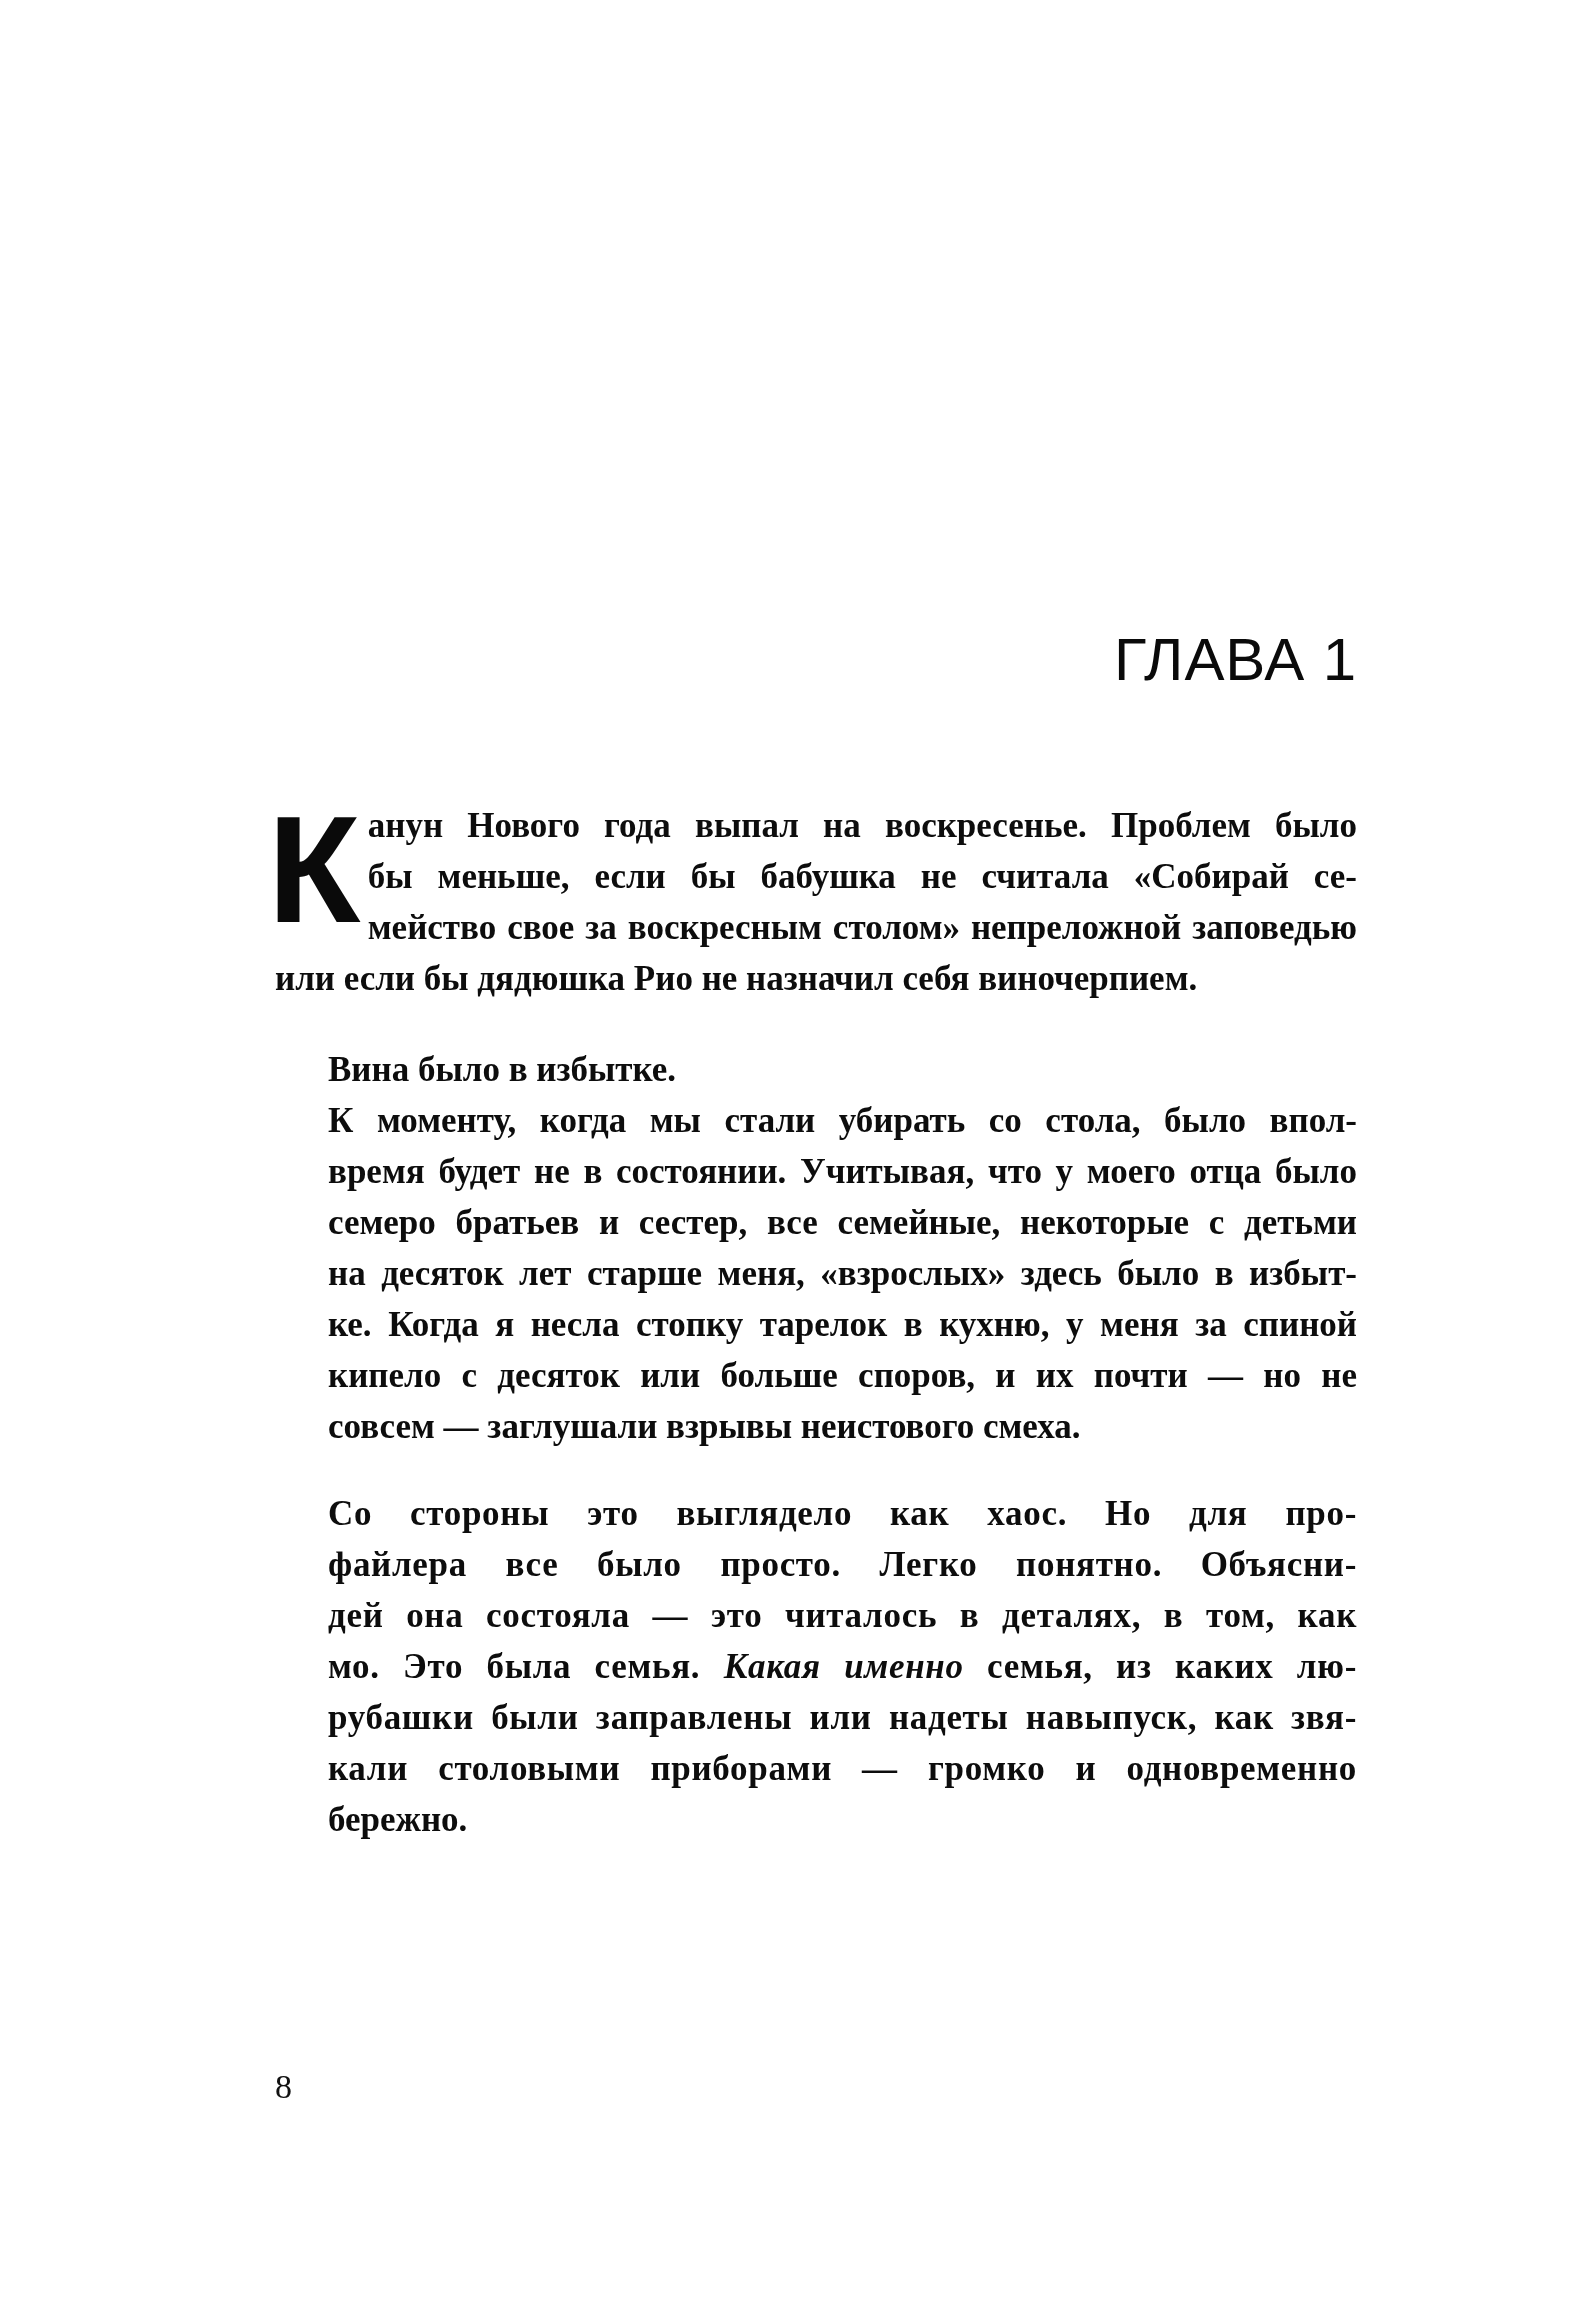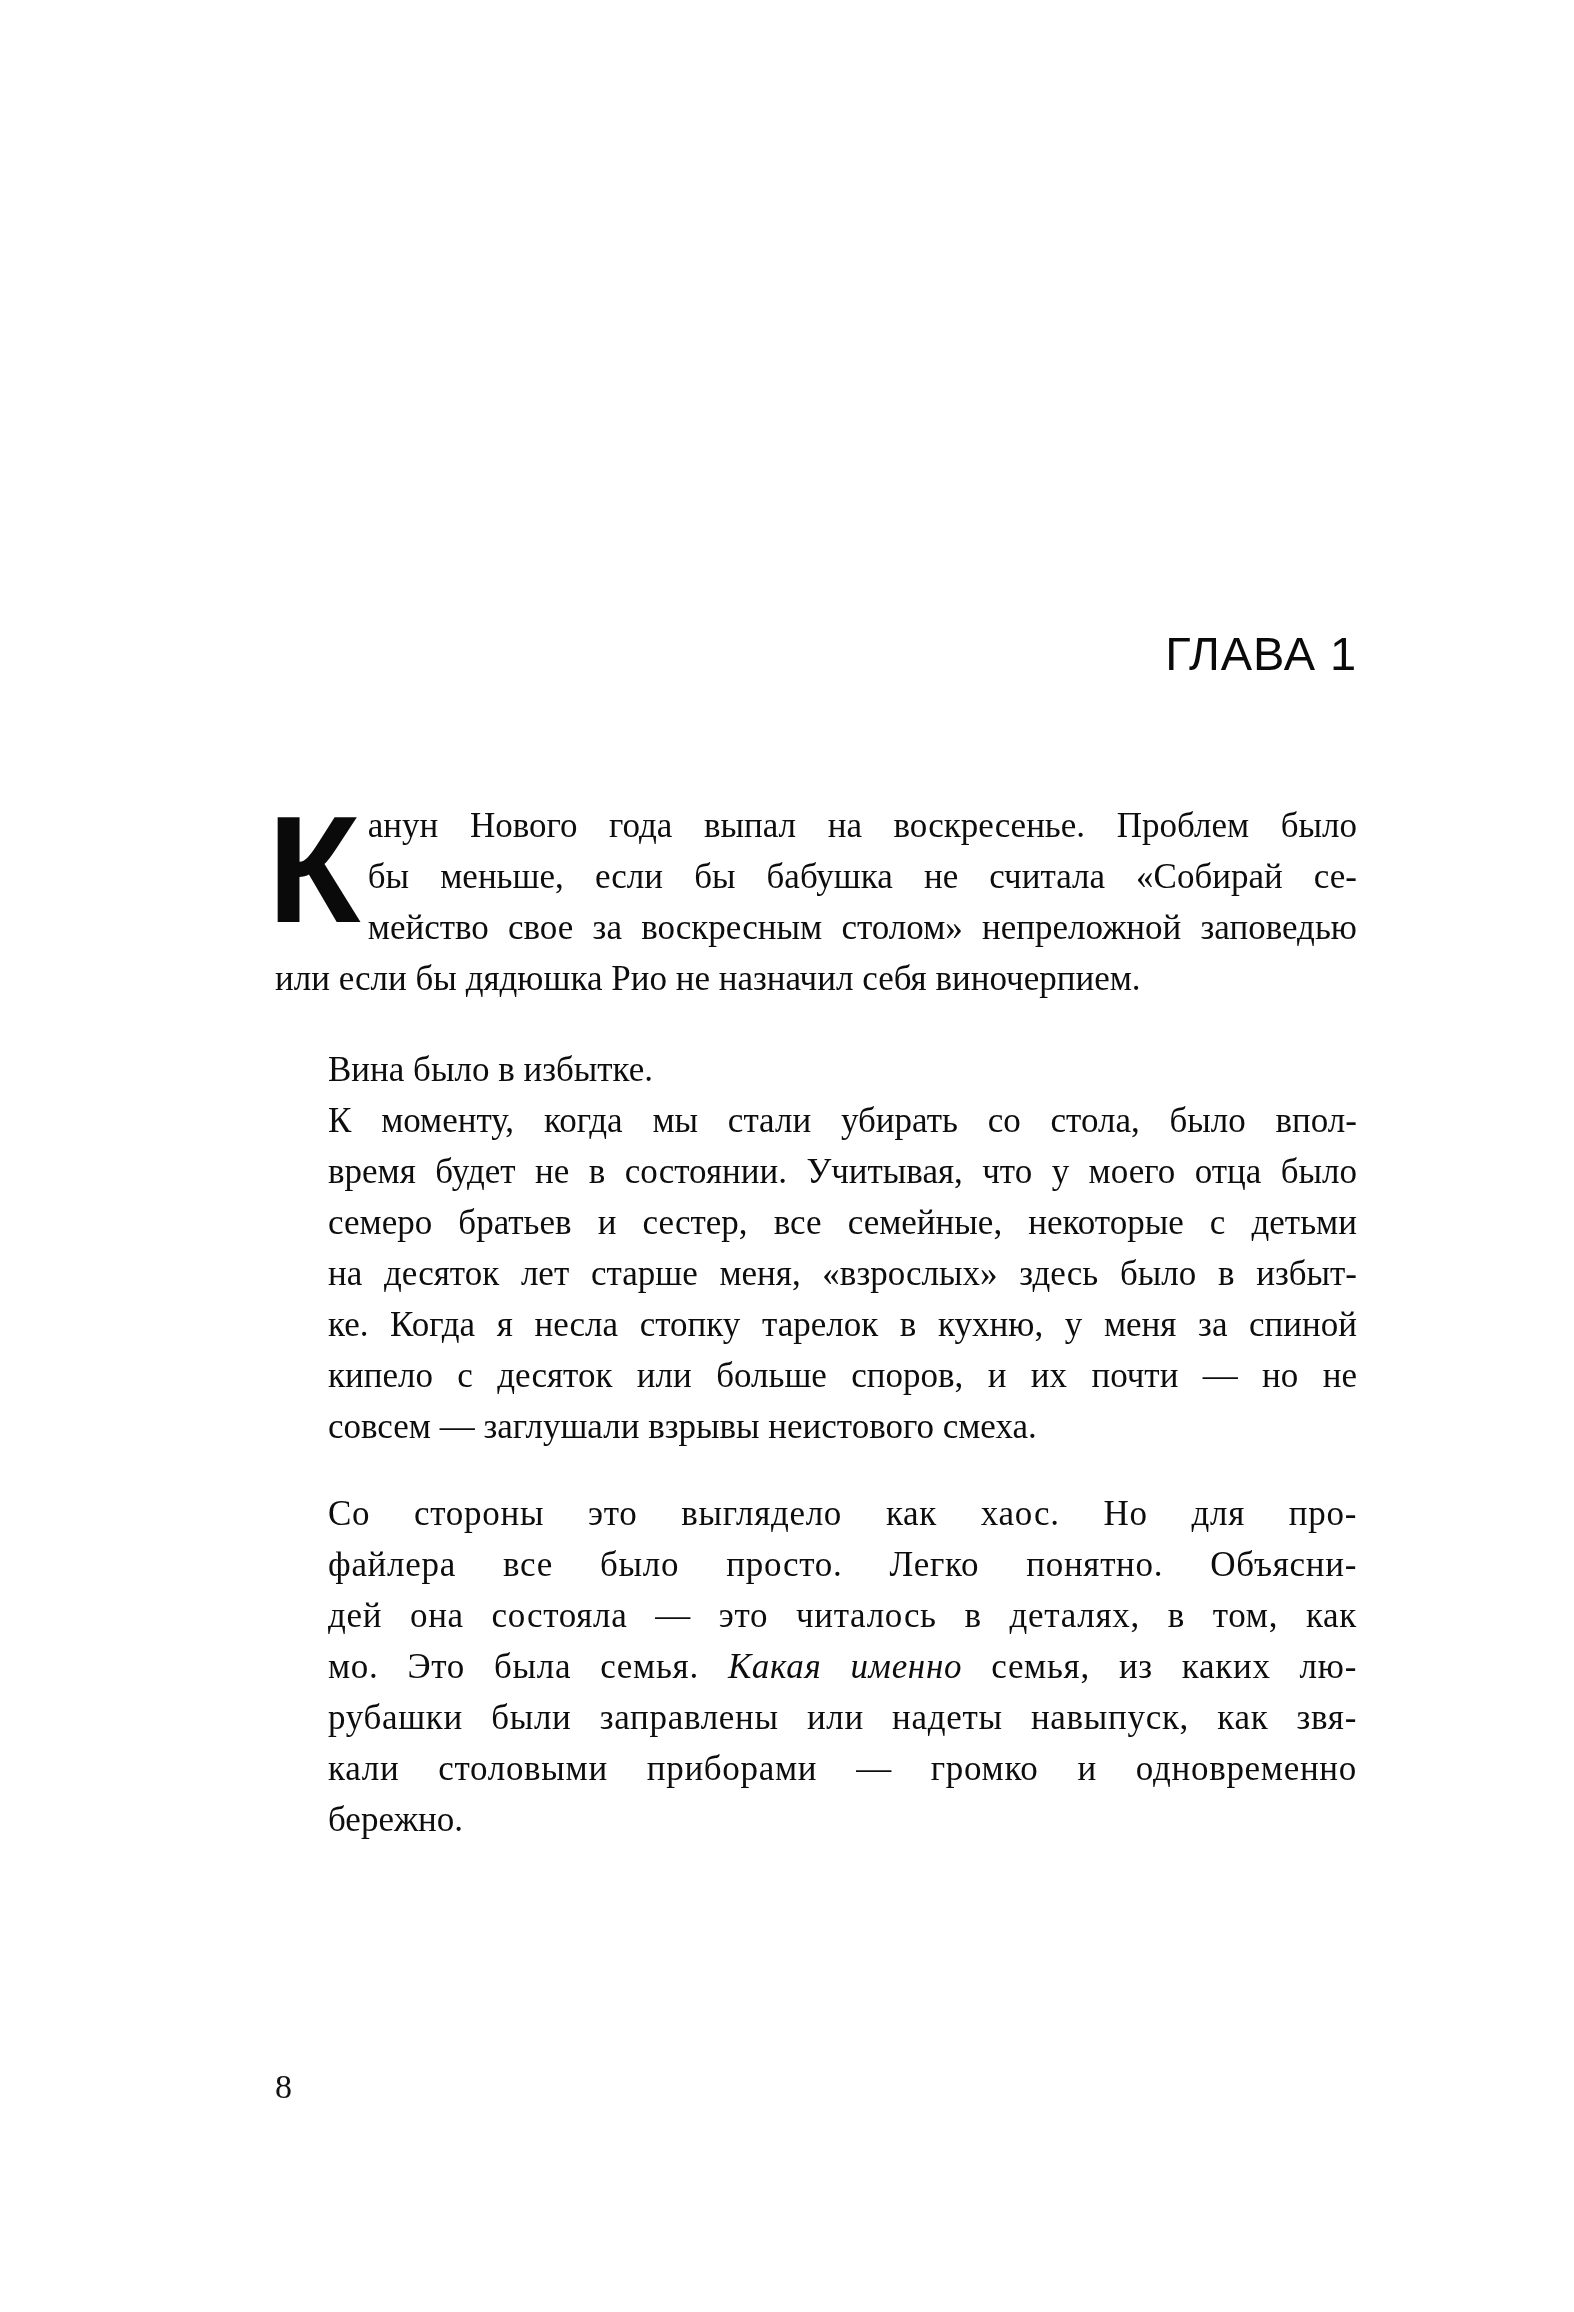--- a/index.html
+++ b/index.html
@@ -17,21 +17,21 @@
 
   
   .chapter-title {
     position: absolute;
     left: 275px;
     top: 630px;
     width: 1082px;
     text-align: right;
     font-family: "Liberation Sans", sans-serif;
     font-weight: 400;
-    font-size: 47px;
+    font-size: 60px;
     line-height: 1.0;
     letter-spacing: 0.9px;
     color: #0a0a0a;
     white-space: nowrap;
   }
 
   
   .textblock {
     position: absolute;
     left: 275px;
@@ -68,20 +68,21 @@
   p.para.first {
     text-indent: 0;
   }
   p.para em {
     font-style: italic;
   }
 
   
   .lines {
     margin: 0;
+    font-weight: bold;
   }
   .line {
     display: block;
     text-align: justify;
     text-align-last: justify;
     white-space: nowrap;
   }
   .line.last {
     text-align-last: left;
   }

